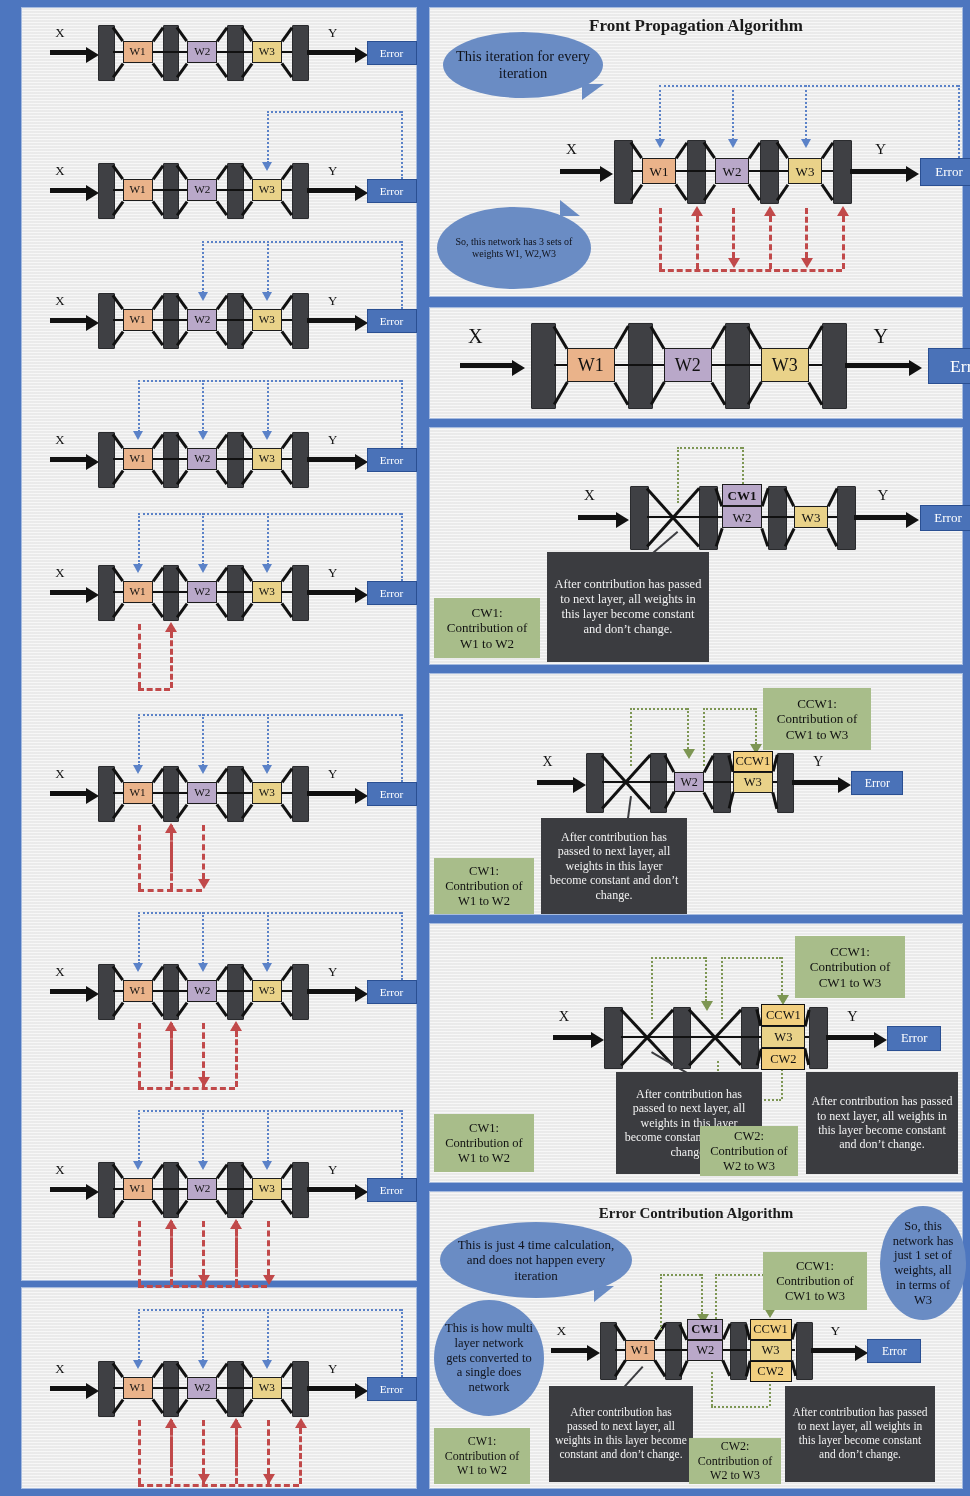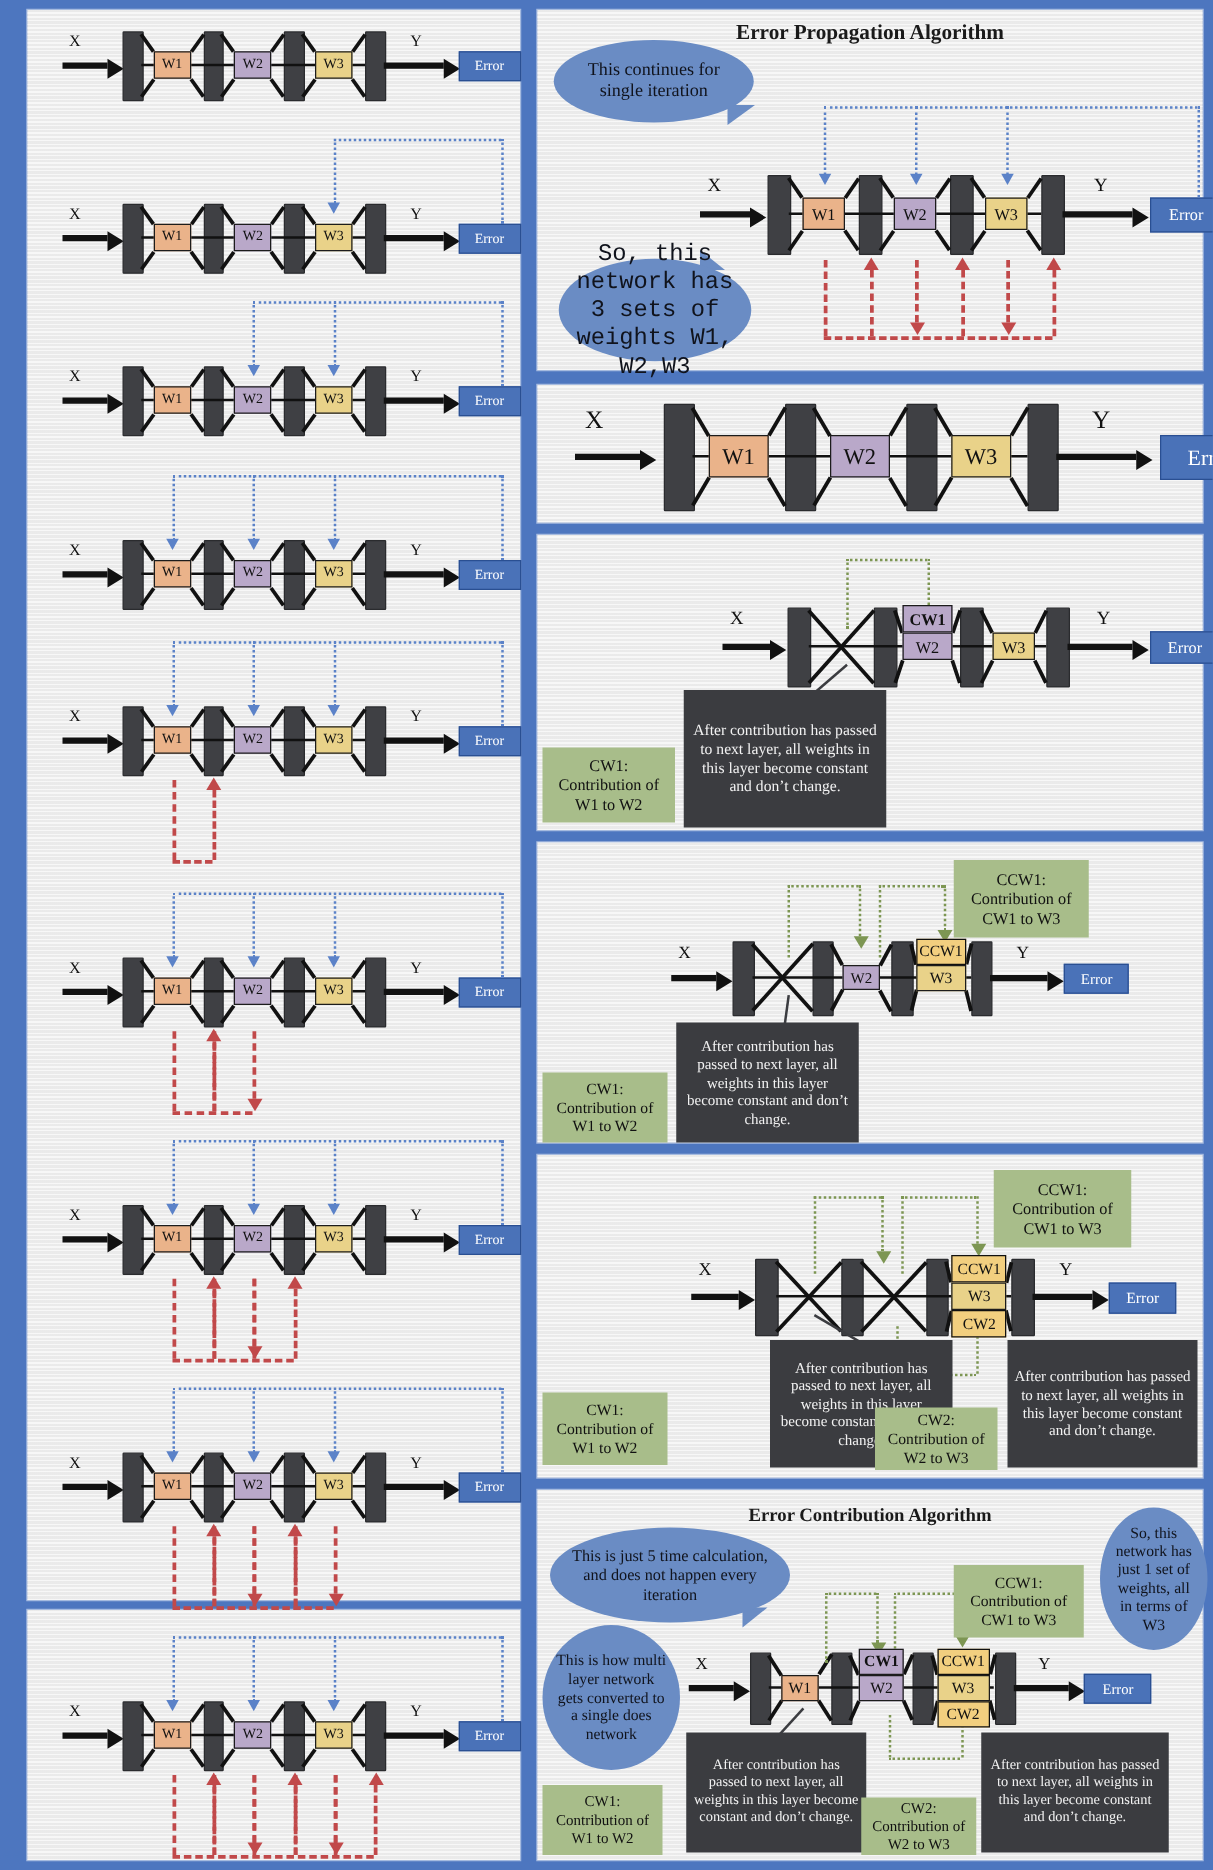--- a/index.html
+++ b/index.html
@@ -475,26 +475,26 @@
       <div class="dline dv-r" style="left:234.59px;top:1428px;height:56px;width:0;"></div>
       <div class="ar ar-up-r" style="left:230.09px;top:1418px;"></div>
       <div class="dline dv-r" style="left:234.59px;top:1420px;height:64px;width:0;"></div>
       <div class="dline dv-r" style="left:266.9px;top:1420px;height:54px;width:0;"></div>
       <div class="ar ar-down-r" style="left:262.9px;top:1474px;"></div>
       <div class="dline dv-r" style="left:266.9px;top:1420px;height:64px;width:0;"></div>
       <div class="dline dv-r" style="left:299.21px;top:1428px;height:56px;width:0;"></div>
       <div class="ar ar-up-r" style="left:294.71px;top:1418px;"></div>
     </div>
 
-  <div class="ptitle" style="left:430px;top:16px;width:532px;font-size:17px;font-weight:bold;">Error Propagation Algorithm</div>
-
-  <div class="bubble" style="left:443px;top:32px;width:160px;height:66px;font-size:14.5px;">This continues for single iteration</div>
+  <div class="ptitle" style="left:430px;top:16px;width:532px;font-size:17px;font-weight:bold;">Front Propagation Algorithm</div>
+
+  <div class="bubble" style="left:443px;top:32px;width:160px;height:66px;font-size:14.5px;">This iteration for every iteration</div>
   <div class="ar" style="left:582px;top:84px;border-left:0;border-top:16px solid #6a8cc4;border-right:22px solid transparent;"></div>
 
-  <div class="bubble" style="left:447px;top:207px;width:154px;height:82px;font-size:19px;font-family:Liberation Mono, monospace;">So, this network has 3 sets of weights W1, W2,W3</div>
+  <div class="bubble" style="left:437px;top:207px;width:154px;height:82px;font-size:10px;">So, this network has 3 sets of weights W1, W2,W3</div>
   <div class="ar" style="left:560px;top:200px;border-bottom:16px solid #6a8cc4;border-right:20px solid transparent;"></div>
 
   <div id="right-content">
       <div class="net">
         <div class="mainarrow" style="left:560px;top:171px;">
           <div class="shaft" style="width:40px;top:-2.5px;"></div>
           <div class="head" style="left:40px;"></div>
         </div>
         <div class="lbl" style="left:566px;top:141px;font-size:15px;">X</div>
         <div class="layer" style="left:614px;top:140px;width:17px;height:62px;"></div>
@@ -751,19 +751,19 @@
       <div class="ar ar-down-g" style="left:763.9999999999999px;top:1308px;"></div>
       <div class="dline dv-g" style="left:768.4999999999999px;top:1380px;height:26px;width:0;"></div>
       <div class="dline dh-g" style="left:711.1999999999999px;top:1406px;width:57.299999999999955px;height:0;"></div>
       <div class="dline dv-g" style="left:711.1999999999999px;top:1372px;height:34px;width:0;"></div>
       <div class="dark" style="left:549px;top:1386px;width:144px;height:96px;font-size:11.5px;">After contribution has passed to next layer, all weights in this layer become constant and don’t change.</div>
       <div class="dark" style="left:785px;top:1386px;width:150px;height:96px;font-size:11.5px;">After contribution has passed to next layer, all weights in this layer become constant and don’t change.</div>
       <div class="pointer" style="left:641.9px;top:1366px;height:32.49015235421341px;width:2px;transform-origin:0 0;transform:rotate(42.38045120460529deg);"></div>
       <div class="green" style="left:434px;top:1428px;width:96px;height:56px;font-size:12px;">CW1: Contribution of W1 to W2</div>
       <div class="green" style="left:689px;top:1438px;width:92px;height:46px;font-size:12px;">CW2: Contribution of W2 to W3</div>
       <div class="green" style="left:763px;top:1252px;width:104px;height:58px;font-size:12.5px;">CCW1: Contribution of CW1 to W3</div>
-      <div class="bubble" style="left:440px;top:1222px;width:192px;height:76px;font-size:13px;">This is just 5 time calculation, and does not happen every iteration</div>
+      <div class="bubble" style="left:440px;top:1222px;width:192px;height:76px;font-size:13px;">This is just 4 time calculation, and does not happen every iteration</div>
       <div class="ar" style="left:594px;top:1286px;border-left:0;border-top:16px solid #6a8cc4;border-right:20px solid transparent;"></div>
       <div class="bubble" style="left:434px;top:1300px;width:110px;height:116px;font-size:12.5px;">This is how multi layer network gets converted to a single does network</div>
       <div class="bubble" style="left:880px;top:1206px;width:86px;height:114px;font-size:12.5px;">So, this network has just 1 set of weights, all in terms of W3</div>
     </div>
 
 </div>
 
 </body></html>

